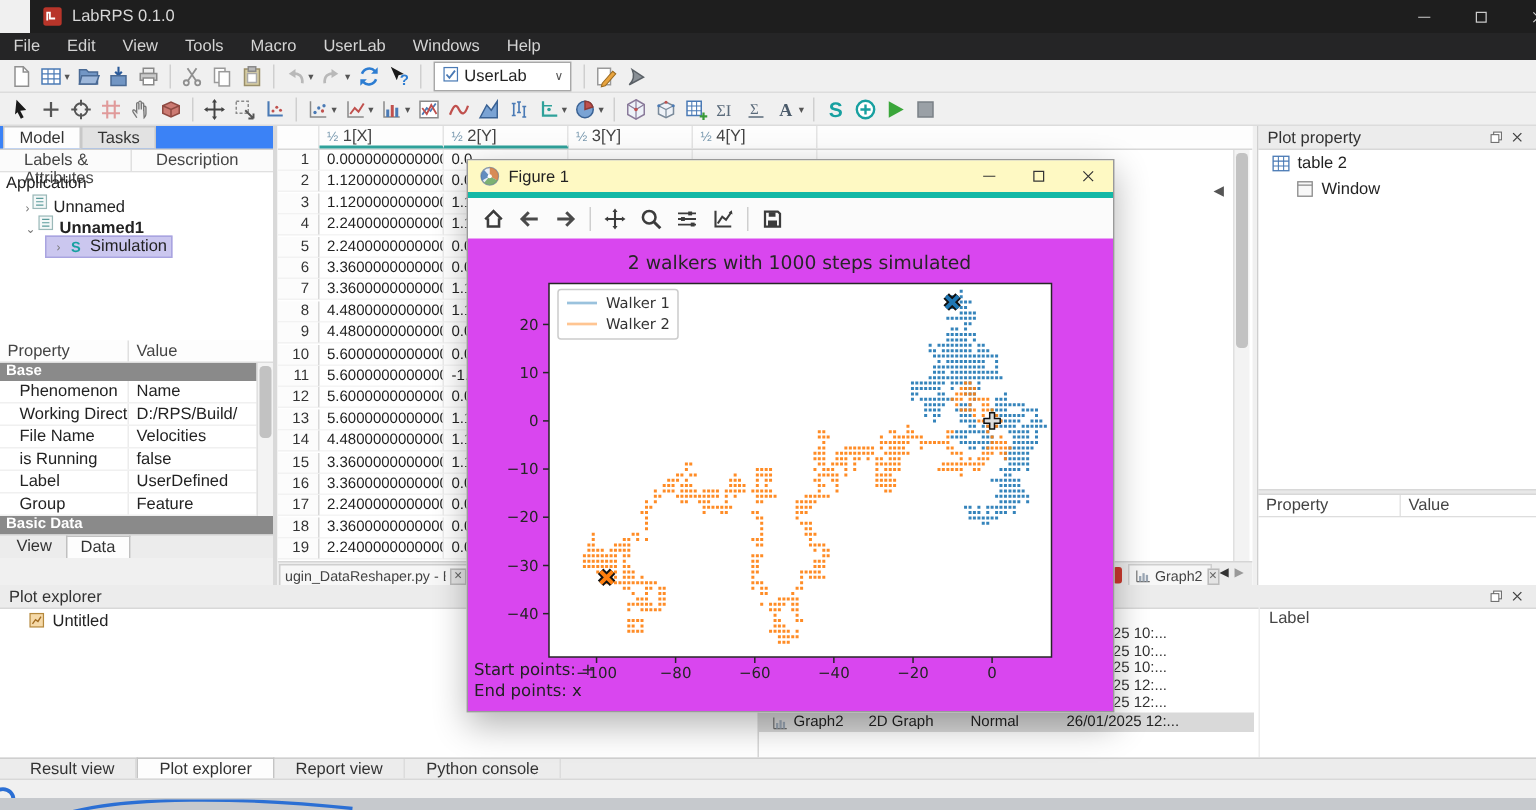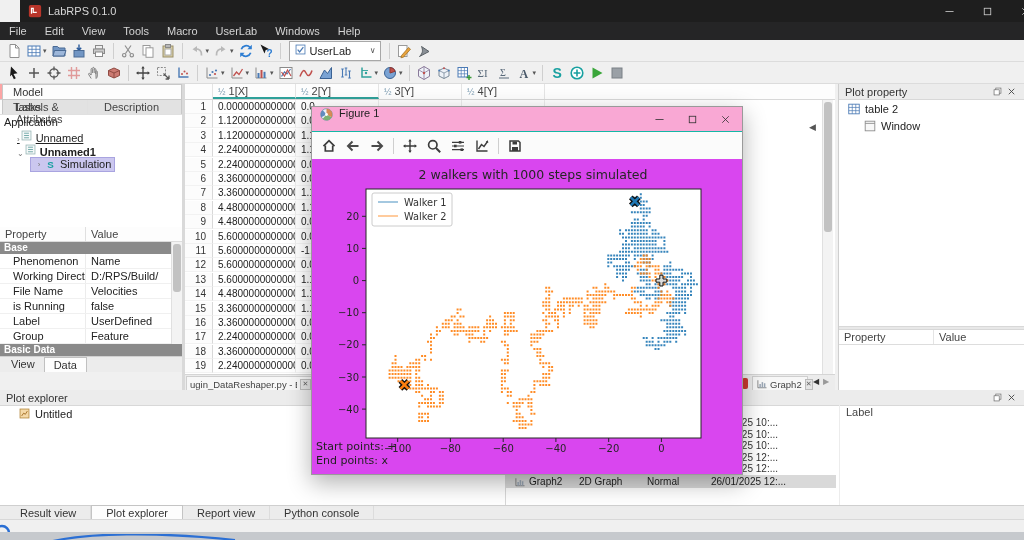--- a/index.html
+++ b/index.html
@@ -26,21 +26,21 @@
   .wb-combo .lbl { flex:1; margin-left:3px; font-size:11px; }
   .wb-combo .car { font-size:8px; color:#555; }
 
   
   .main { position:absolute; left:0; top:84px; width:1024px; height:421px; }
   .panel-header { height:16px; background:#ececec; border-bottom:1px solid #d8d8d8; display:flex; align-items:center; padding:0 6px; color:#333; }
   .panel-header .sp { flex:1; }
   .ph-btn { width:14px; height:14px; display:flex; align-items:center; justify-content:center; }
 
   .left-dock { position:absolute; left:0; top:0; width:185px; height:306px; background:#f0f0f0; border-right:3px solid #d9d9d9; }
-  .cv-tabs { display:flex; height:16px; background:#fca5a5; padding-left:2px; border-bottom:1px solid #d0d0d0;flex-direction:column; }
+  .cv-tabs { display:flex; height:16px; background:#3b82f6; padding-left:2px; border-bottom:1px solid #d0d0d0; }
   .cv-tab { padding:1px 10px; border:1px solid #c8c8c8; border-bottom:none; background:#e2e2e2; color:#333; }
   .cv-tab.active { background:#fdfdfd; }
   .tree-head { display:flex; height:15px; background:#fbfbfb; border-bottom:1px solid #e0e0e0; color:#444; }
   .tree-head div { padding:1px 16px; }
   .tree-head div:first-child { width:88px; border-right:1px solid #e0e0e0; }
   .tree-area { background:#fff; height:112px; overflow:hidden; }
   .tree-row { display:flex; align-items:center; height:14px; padding-left:4px; }
   .tree-row .chev { width:10px; color:#777; font-size:8px; text-align:center; }
   .tree-row .ticon { width:13px; height:13px; margin-right:3px; }
   .tree-row.sel .lblbox { background:#cbc7ef; border:1px solid #a9a4e0; padding:0 3px; display:flex; align-items:center; }
@@ -96,21 +96,21 @@
 
   
   .bottom-tabs { position:absolute; left:0; top:505px; width:1024px; height:14px; background:#ececec; border-top:1px solid #cfcfcf; display:flex; padding-left:6px; }
   .b-tab { padding:0 14px; color:#333; display:flex; align-items:center; border-right:1px solid #dcdcdc; }
   .b-tab.active { background:#fdfdfd; border:1px solid #c4c4c4; border-bottom:none; margin-top:-1px; }
   .statusbar { position:absolute; left:0; top:519px; width:1024px; height:13px; background:#f0f0f0; border-top:1px solid #d8d8d8; }
   .bottom-band { position:absolute; left:0; top:532px; width:1024px; height:8px; background:#c6c9cd; overflow:hidden; }
 
   
   .figwin { position:absolute; left:311px; top:106px; width:432px; height:369px; background:#fff; border:1px solid #9a9a9a; box-shadow:0 8px 22px rgba(0,0,0,.3); z-index:40; }
-  .fig-titlebar { height:25px; background:#f9a8d4; display:flex; align-items:flex-start; border-bottom:1px solid #14b8a6; }
+  .fig-titlebar { height:25px; background:#fef9c3; display:flex; align-items:center; border-bottom:4px solid #14b8a6; }
   .fig-titlebar .ficon { width:15px; height:15px; margin:0 5px 0 7px; }
   .fig-ctrl { margin-left:auto; display:flex; height:25px; }
   .fig-ctrl span { width:33px; display:flex; align-items:center; justify-content:center; }
   .fig-toolbar { height:27px; display:flex; align-items:center; padding-left:5px; background:#fbfbfb; }
   .fig-toolbar .tbtn { padding:0 4px; }
   .fig-canvas { position:relative; width:430px; height:315px; background:#d946ef; }
 </style>
 </head>
 <body>
 
@@ -532,21 +532,21 @@
           <div class="cv-tab">Tasks</div>
         </div>
       <div class="tree-head">
         <div>Labels &amp; Attributes</div>
         <div>Description</div>
       </div>
       <div class="tree-area" id="cv-tree">
           <div class="tree-row" style="padding-left: 4px;">
             <span class="lblbox"><span class="chev"></span><span>Application</span></span>
           </div>
-          <div class="tree-row" style="padding-left: 17px; text-decoration: underline;">
+          <div class="tree-row" style="padding-left: 17px;">
             <span class="lblbox"><span class="chev">›</span><span class="ticon"><svg viewBox="0 0 16 16" width="13" height="13">
                   <rect x="2.5" y="2.5" width="11" height="11" fill="#f4f8f8" stroke="#9ab8b8"></rect>
                   <path d="M5 5.2h6M5 8h6M5 10.8h6" stroke="#5a9a9a" stroke-width="1"></path>
                 </svg></span><span>Unnamed</span></span>
           </div>
           <div class="tree-row" style="padding-left: 17px;">
             <span class="lblbox"><span class="chev">⌄</span><span class="ticon"><svg viewBox="0 0 16 16" width="13" height="13">
                   <rect x="2.5" y="2.5" width="11" height="11" fill="#f4f8f8" stroke="#9ab8b8"></rect>
                   <path d="M5 5.2h6M5 8h6M5 10.8h6" stroke="#5a9a9a" stroke-width="1"></path>
                 </svg></span><span style="font-weight:bold">Unnamed1</span></span>

